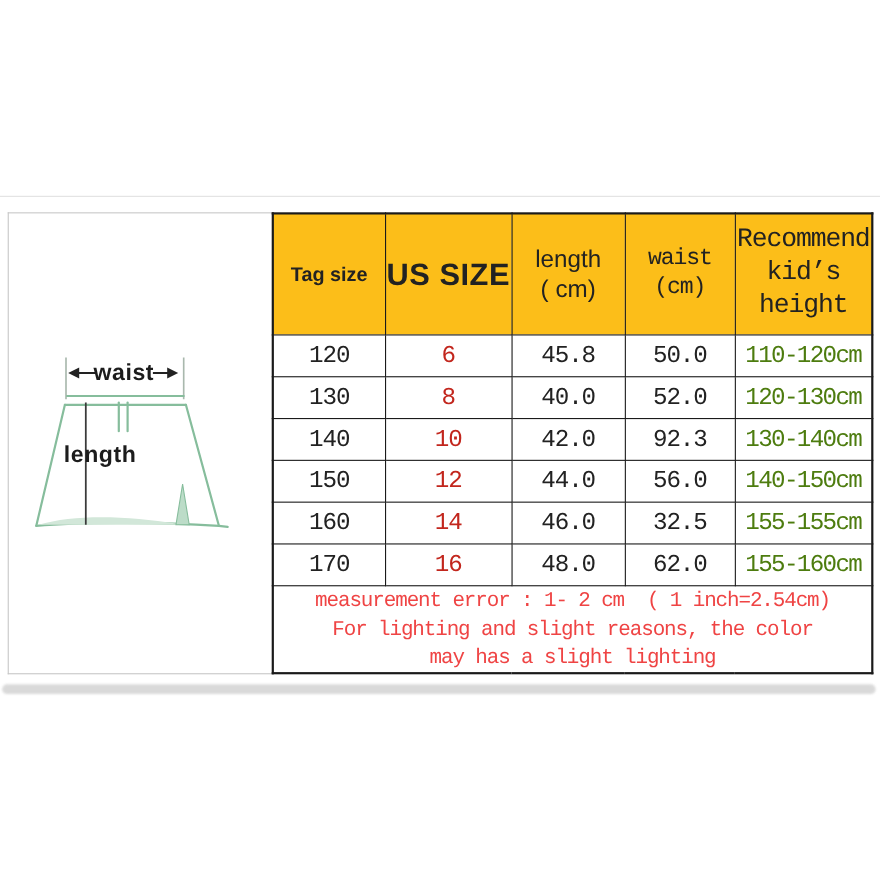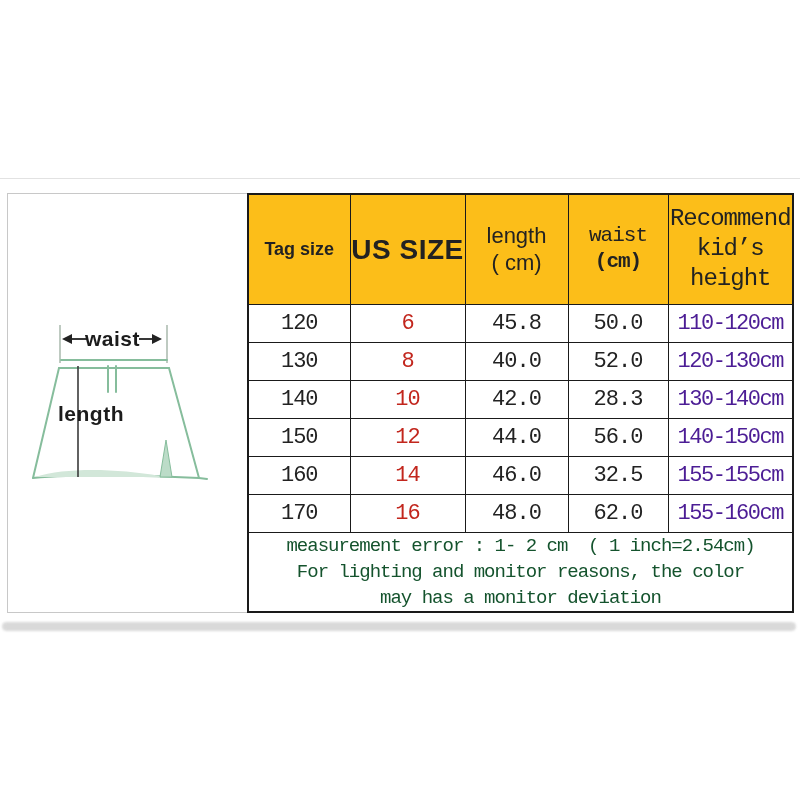--- a/index.html
+++ b/index.html
@@ -41,27 +41,27 @@
   .size-table th,.size-table td{border:1.5px solid var(--border-dark);
     text-align:center;vertical-align:middle;padding:0;}
   .size-table thead th{background:var(--header-bg);height:110px;line-height:1.25;}
   .size-table tbody td{height:38px;font-size:22px;text-align:center;}
   .sans{font-family:"Liberation Sans",sans-serif;}
   .mono{font-family:"Liberation Mono",monospace;}
   .h-tag{font-size:18px;font-weight:700;}
   .h-us{font-size:28px;font-weight:700;letter-spacing:.5px;}
   .h-len{font-size:22px;font-weight:400;}
   .h-waist{font-size:21px;font-weight:400;letter-spacing:-1px;}
-  .h-waist .sub{font-weight:700;}
+  .h-waist .sub{font-weight:400;}
   .h-rec{font-size:24px;font-weight:400;letter-spacing:-1px;line-height:1.35;}
   .cell-num{font-family:"Liberation Mono",monospace;color:#222;letter-spacing:-1px;}
   .cell-us{font-family:"Liberation Mono",monospace;color:var(--accent-red);letter-spacing:-1px;}
-  .cell-height{font-family:"Liberation Mono",monospace;color:#4c1d95;font-size:21px;letter-spacing:-1.5px;}
+  .cell-height{font-family:"Liberation Mono",monospace;color:#4d7c0f;font-size:21px;letter-spacing:-1.5px;}
   .notes-cell{height:79px;}
-  .note{font-family:"Liberation Mono",monospace;font-size:19px;color:#14532d;
+  .note{font-family:"Liberation Mono",monospace;font-size:19px;color:#ef4444;
     line-height:26px;white-space:pre;letter-spacing:-1px;}
 
   .shadow-band{position:absolute;left:2px;top:622px;width:794px;height:9px;
     background:#d8d8d8;border-radius:6px;filter:blur(1.2px);opacity:.95;}
 </style>
 </head>
 <body>
 
 <div class="canvas">
 
@@ -140,21 +140,21 @@
         <td class="cell-num">130</td>
         <td class="cell-us">8</td>
         <td class="cell-num">40.0</td>
         <td class="cell-num">52.0</td>
         <td class="cell-height">120-130cm</td>
       </tr>
       <tr>
         <td class="cell-num">140</td>
         <td class="cell-us">10</td>
         <td class="cell-num">42.0</td>
-        <td class="cell-num">28.3</td>
+        <td class="cell-num">92.3</td>
         <td class="cell-height">130-140cm</td>
       </tr>
       <tr>
         <td class="cell-num">150</td>
         <td class="cell-us">12</td>
         <td class="cell-num">44.0</td>
         <td class="cell-num">56.0</td>
         <td class="cell-height">140-150cm</td>
       </tr>
       <tr>
@@ -167,21 +167,21 @@
       <tr>
         <td class="cell-num">170</td>
         <td class="cell-us">16</td>
         <td class="cell-num">48.0</td>
         <td class="cell-num">62.0</td>
         <td class="cell-height">155-160cm</td>
       </tr>
       <tr>
         <td class="notes-cell" colspan="5">
           <div class="note">measurement error : 1- 2 cm  ( 1 inch=2.54cm)</div>
-          <div class="note">For lighting and monitor reasons, the color</div>
-          <div class="note">may has a monitor deviation</div>
+          <div class="note">For lighting and slight reasons, the color</div>
+          <div class="note">may has a slight lighting</div>
         </td>
       </tr>
     </tbody>
   </table>
 
   <div class="shadow-band"></div>
 </div>
 
 </body></html>

